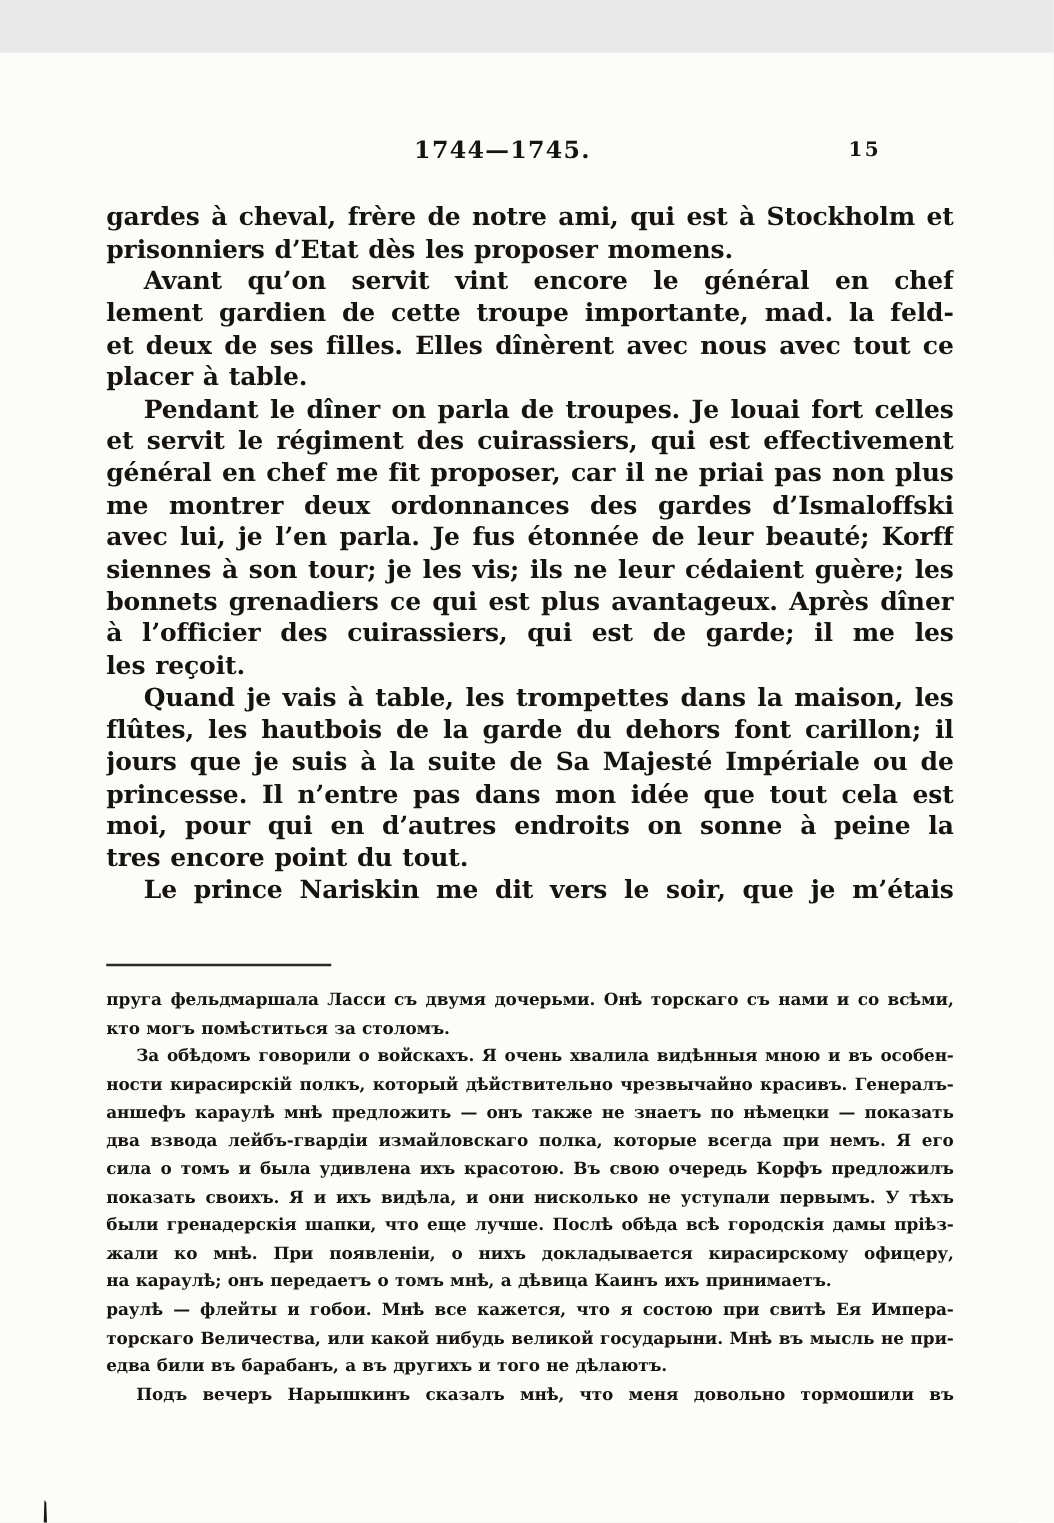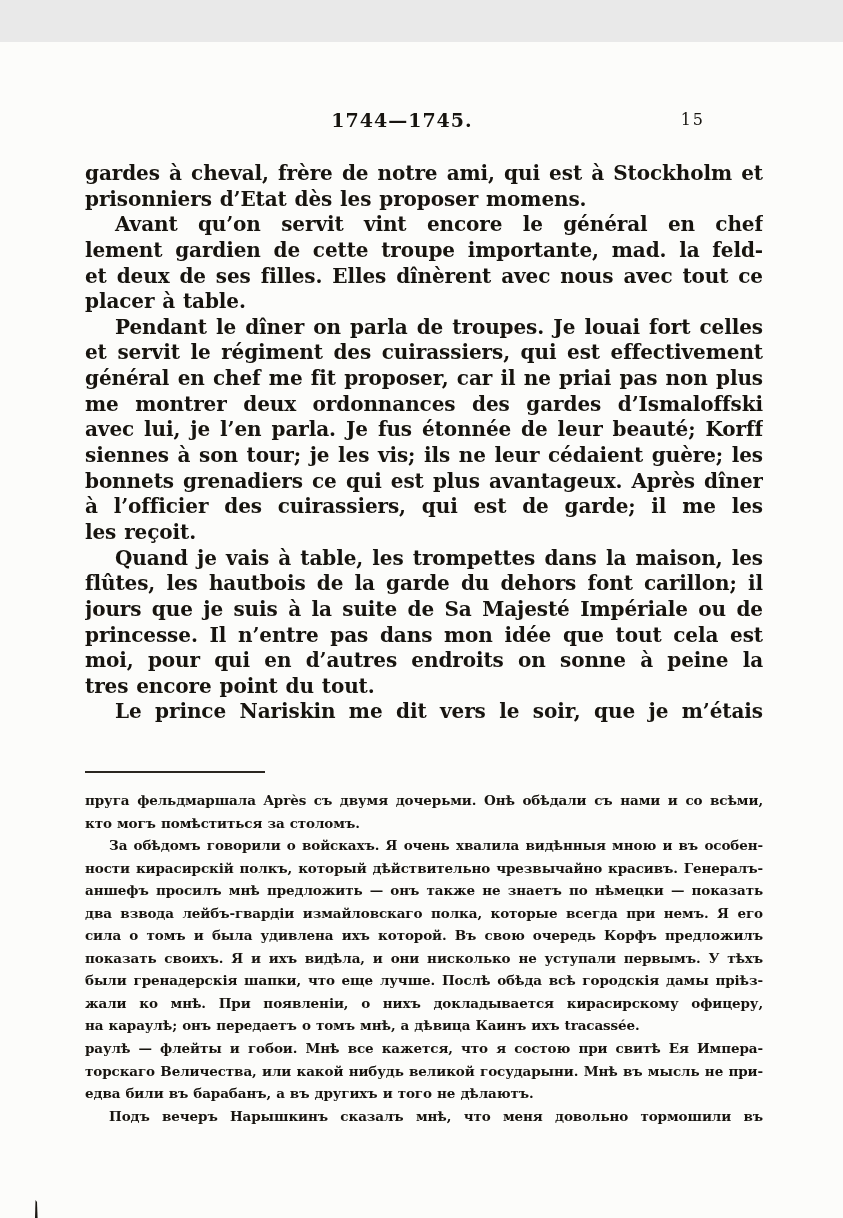--- a/index.html
+++ b/index.html
@@ -10,21 +10,21 @@
     background:var(--paper); color:var(--ink); overflow:hidden;margin-top:42px;
   }
   .header-row { position:absolute; left:85px; top:63px; width:678px; height:30px; }
   .page-title {
     position:absolute; left:0; right:0; text-align:center;
     transform:translateX(-22px);
     font-size:19px; font-weight:700; letter-spacing:1px; line-height:30px;
   }
   .page-number {
     position:absolute; right:58px; top:0;
-    font-size:16px; font-weight:400; letter-spacing:2px; line-height:30px;
+    font-size:16px; font-weight:700; letter-spacing:2px; line-height:30px;
   }
   .text-block { position:absolute; left:85px; width:678px; }
   .french-block  { top:119px;  font-size:20px;   font-weight:700; letter-spacing:-0.1px; word-spacing:1px; }
   .russian-block { top:747px;  font-size:13.5px; font-weight:700; letter-spacing:-0.1px; word-spacing:0.5px; }
   .line {
     text-align:justify; text-align-last:justify;
     overflow:hidden; white-space:nowrap;
   }
   
   .line { white-space:normal; }
@@ -70,31 +70,31 @@
       <div class="line">jours que je suis à la suite de Sa Majesté Impériale ou de quelque grande</div>
       <div class="line">princesse. Il n’entre pas dans mon idée que tout cela est pour la pauvre</div>
       <div class="line">moi, pour qui en d’autres endroits on sonne à peine la caisse et en d’au-</div>
       <div class="line endline">tres encore point du tout.</div>
       <div class="line indent">Le prince Nariskin me dit vers le soir, que je m’étais assez tracassée</div>
     </div>
 
   <div class="footnote-separator"></div>
 
   <div class="text-block russian-block">
-      <div class="line">пруга фельдмаршала Après съ двумя дочерьми. Онѣ обѣдали съ нами и со всѣми,</div>
+      <div class="line">пруга фельдмаршала Ласси съ двумя дочерьми. Онѣ торскаго съ нами и со всѣми,</div>
       <div class="line endline">кто могъ помѣститься за столомъ.</div>
       <div class="line indent">За обѣдомъ говорили о войскахъ. Я очень хвалила видѣнныя мною и въ особен-</div>
       <div class="line">ности кирасирскій полкъ, который дѣйствительно чрезвычайно красивъ. Генералъ-</div>
-      <div class="line">аншефъ просилъ мнѣ предложить — онъ также не знаетъ по нѣмецки — показать</div>
+      <div class="line">аншефъ караулѣ мнѣ предложить — онъ также не знаетъ по нѣмецки — показать</div>
       <div class="line">два взвода лейбъ-гвардіи измайловскаго полка, которые всегда при немъ. Я его про-</div>
-      <div class="line">сила о томъ и была удивлена ихъ которой. Въ свою очередь Корфъ предложилъ</div>
+      <div class="line">сила о томъ и была удивлена ихъ красотою. Въ свою очередь Корфъ предложилъ</div>
       <div class="line">показать своихъ. Я и ихъ видѣла, и они нисколько не уступали первымъ. У тѣхъ</div>
       <div class="line">были гренадерскія шапки, что еще лучше. Послѣ обѣда всѣ городскія дамы пріѣз-</div>
       <div class="line">жали ко мнѣ. При появленіи, о нихъ докладывается кирасирскому офицеру, который</div>
-      <div class="line endline">на караулѣ; онъ передаетъ о томъ мнѣ, а дѣвица Каинъ ихъ tracassée.</div>
+      <div class="line endline">на караулѣ; онъ передаетъ о томъ мнѣ, а дѣвица Каинъ ихъ принимаетъ.</div>
       <div class="line">раулѣ — флейты и гобои. Мнѣ все кажется, что я состою при свитѣ Ея Импера-</div>
       <div class="line">торскаго Величества, или какой нибудь великой государыни. Мнѣ въ мысль не при-</div>
       <div class="line endline">едва били въ барабанъ, а въ другихъ и того не дѣлаютъ.</div>
       <div class="line indent">Подъ вечеръ Нарышкинъ сказалъ мнѣ, что меня довольно тормошили въ продол-</div>
     </div>
 
   <svg class="ink-mark" viewBox="0 0 10 57">
     <polygon points="4.5,0 3,54 8,55 6,2" fill="#1c1914"></polygon>
   </svg>
 

